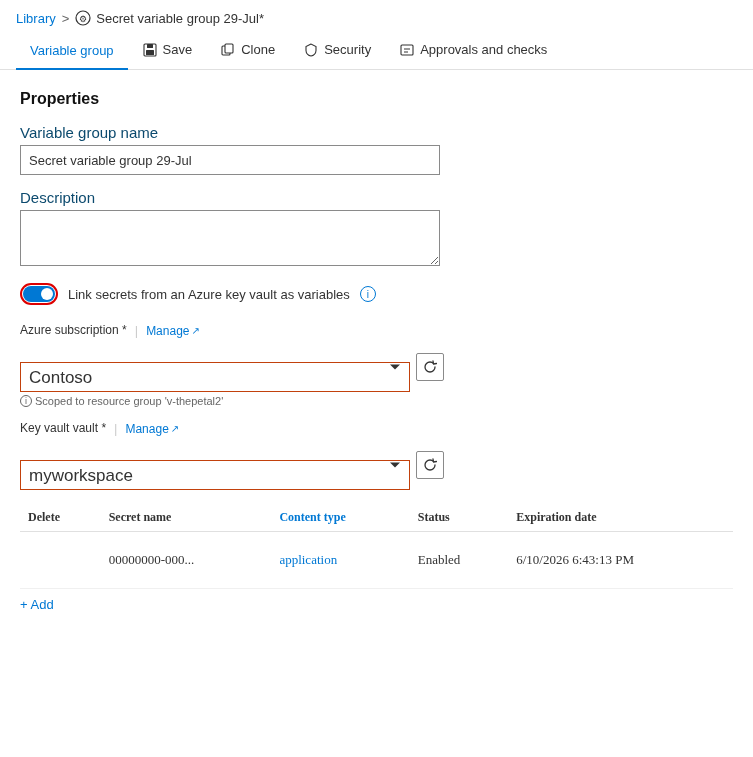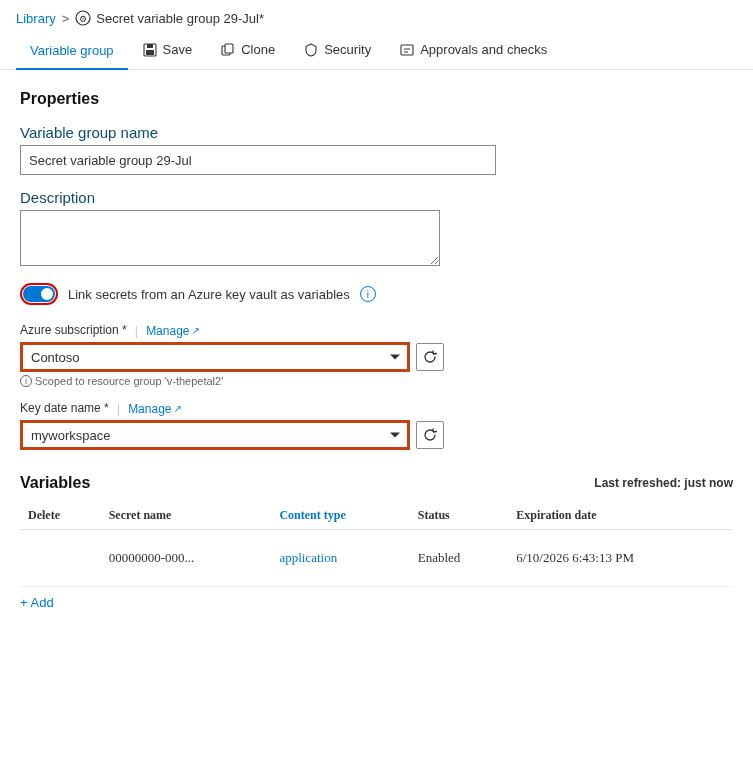--- a/index.html
+++ b/index.html
@@ -85,21 +85,21 @@
     
     .field-group {
       margin-bottom: 14px;
     }
     .field-label {
       font-size: 15px;
       color: #0c4a6e;
       margin-bottom: 4px;
     }
     .text-input {
-      width: 476px;
+      width: 420px;
       height: 30px;
       border: 1px solid #8a8a8a;
       padding: 4px 8px;
       font-size: 13px;
       outline: none;
       color: #333;
     }
     .textarea-input {
       width: 420px;
       height: 56px;
@@ -189,29 +189,30 @@
       margin: 0 2px;
     }
     .select-row {
       display: flex;
       align-items: center;
       gap: 6px;
     }
     .dropdown-select {
       width: 390px;
       height: 30px;
-      border: 3px solid #c2410c;
+      border: 1px solid #c2410c;
       padding: 4px 8px;
-      font-size: 13px;
+      font-size: 17px;
       background: #fff;
       appearance: none;
       -webkit-appearance: none;
       cursor: pointer;
       outline: none;
       color: #333;
+      margin-top: 20px;
     }
     .select-wrapper {
       position: relative;
       width: 390px;
     }
     .select-wrapper::after {
       content: '';
       position: absolute;
       right: 10px;
       top: 50%;
@@ -420,21 +421,21 @@
     </div>
     <div class="scope-note">
       <span style="width:12px;height:12px;border:1px solid #666;border-radius:50%;display:inline-flex;align-items:center;justify-content:center;font-size:9px;color:#666;">i</span>
       <span>Scoped to resource group 'v-thepetal2'</span>
     </div>
   </div>
 
   <div class="sub-section">
     <div class="sub-label-row">
       <span class="sub-field-label">
-        <span>Key date name</span>
+        <span>Key vault vault</span>
         <span class="required"> *</span>
       </span>
       <span class="pipe-sep">|</span>
       <a class="manage-link">
         <span>Manage</span>
         <span class="ext-link-icon">↗</span>
       </a>
     </div>
     <div class="select-row">
       <div class="select-wrapper">
@@ -445,24 +446,20 @@
       <button class="refresh-btn">
         <svg width="14" height="14" viewBox="0 0 14 14" fill="none">
           <path d="M12 7A5 5 0 1 1 7 2a5 5 0 0 1 3.54 1.46" stroke="#333" stroke-width="1.3" fill="none" stroke-linecap="round"></path>
           <polyline points="10,1 10.5,4 13.5,3.5" stroke="#333" stroke-width="1.3" fill="none" stroke-linecap="round" stroke-linejoin="round"></polyline>
         </svg>
       </button>
     </div>
   </div>
 
   <div>
-    <div class="variables-header">
-      <div class="variables-title">Variables</div>
-      <div class="last-refreshed"><span>Last refreshed: </span><span><strong>just now</strong></span></div>
-    </div>
 
     <table class="vars-table">
       <thead>
         <tr>
           <th>Delete</th>
           <th>Secret name</th>
           <th style="color:#0078d4">Content type</th>
           <th>Status</th>
           <th>Expiration date</th>
         </tr>

